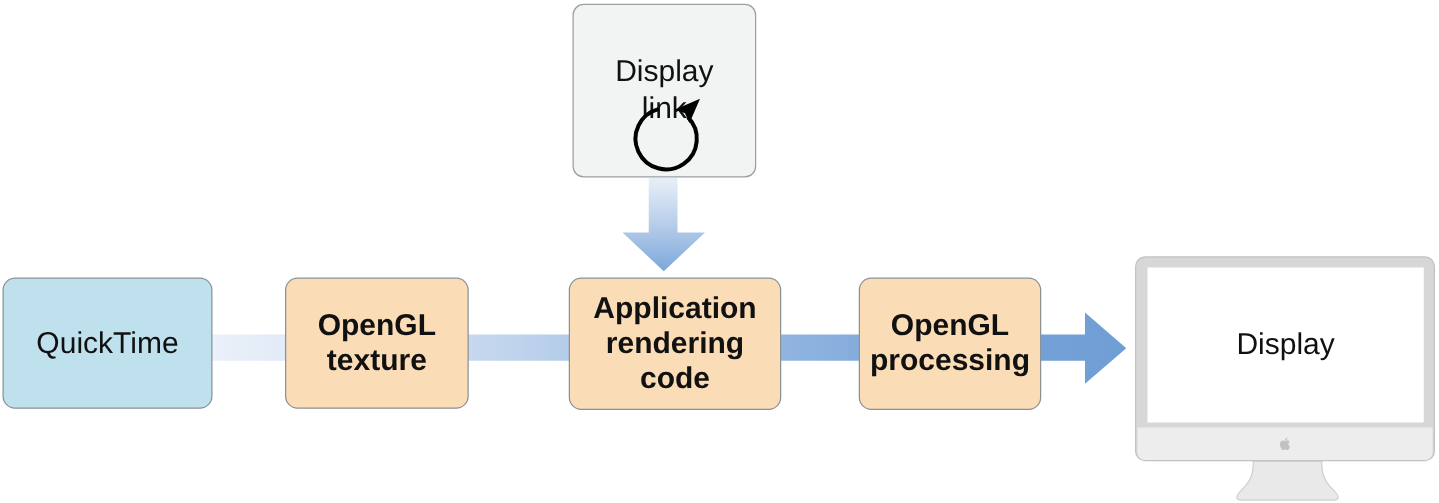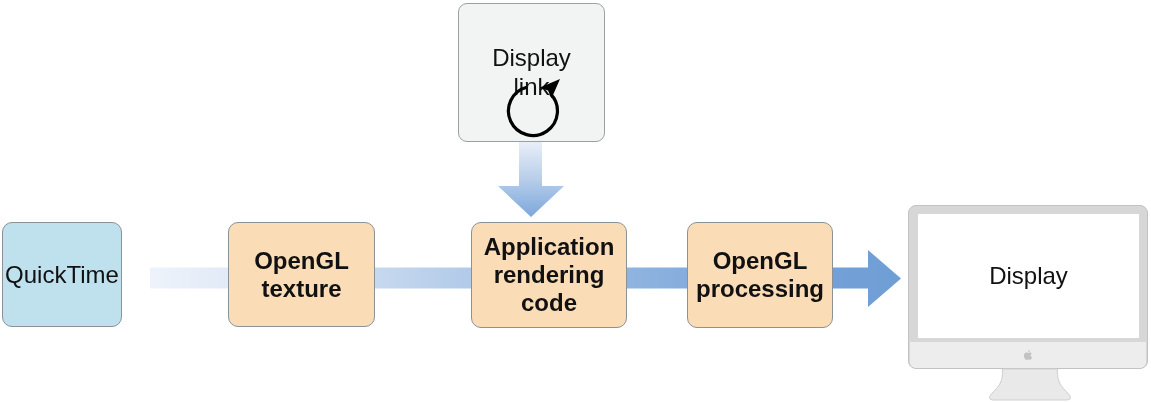--- a/index.html
+++ b/index.html
@@ -17,23 +17,23 @@
     border:1.5px solid #8b9296;
     border-radius:10px;
     display:flex;align-items:center;justify-content:center;
     text-align:center;
     font-size:24px;line-height:28px;color:#111111;
     white-space:pre-line;
     z-index:3;
   }
   .node-blue{background:#bfe0ed;}
   .node-orange{background:#fadcb6;font-weight:bold;}
-  #node-quicktime{left:2px;top:222px;width:120px;height:105px;}
+  #node-quicktime{left:2px;top:222px;width:168px;height:105px;}
   #node-opengl-texture{left:228px;top:222px;width:147px;height:105px;}
-  #node-app-rendering{left:471px;top:222px;width:156px;height:106px;}
+  #node-app-rendering{left:455px;top:222px;width:170px;height:106px;}
   #node-opengl-processing{left:687px;top:222px;width:146px;height:106px;}
   #node-display-link{
     left:458px;top:3px;width:147px;height:139px;
     background:#f2f4f4;border:1.5px solid #9ba1a3;border-radius:9px;
     display:block;text-align:center;
   }
   #node-display-link .dl-label{
     padding-top:11px;font-size:24px;line-height:29px;color:#111;white-space:pre-line;
   }
   #display-link-icon{position:absolute;left:39px;top:72px;}

